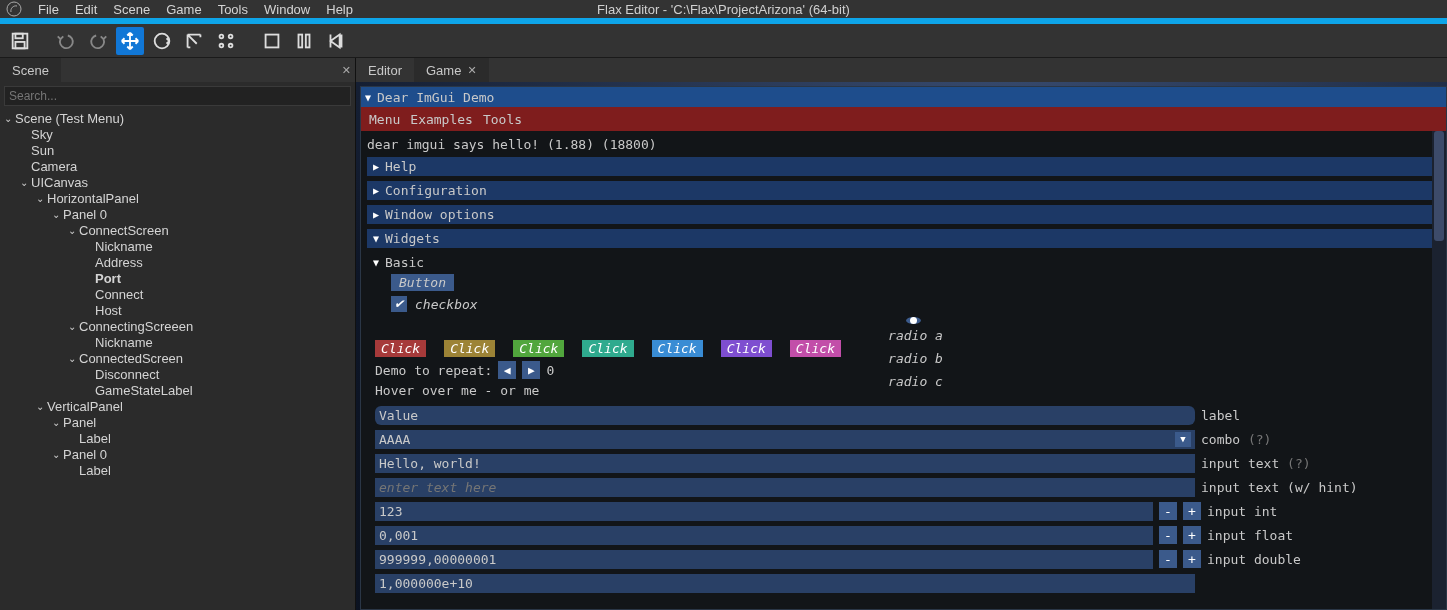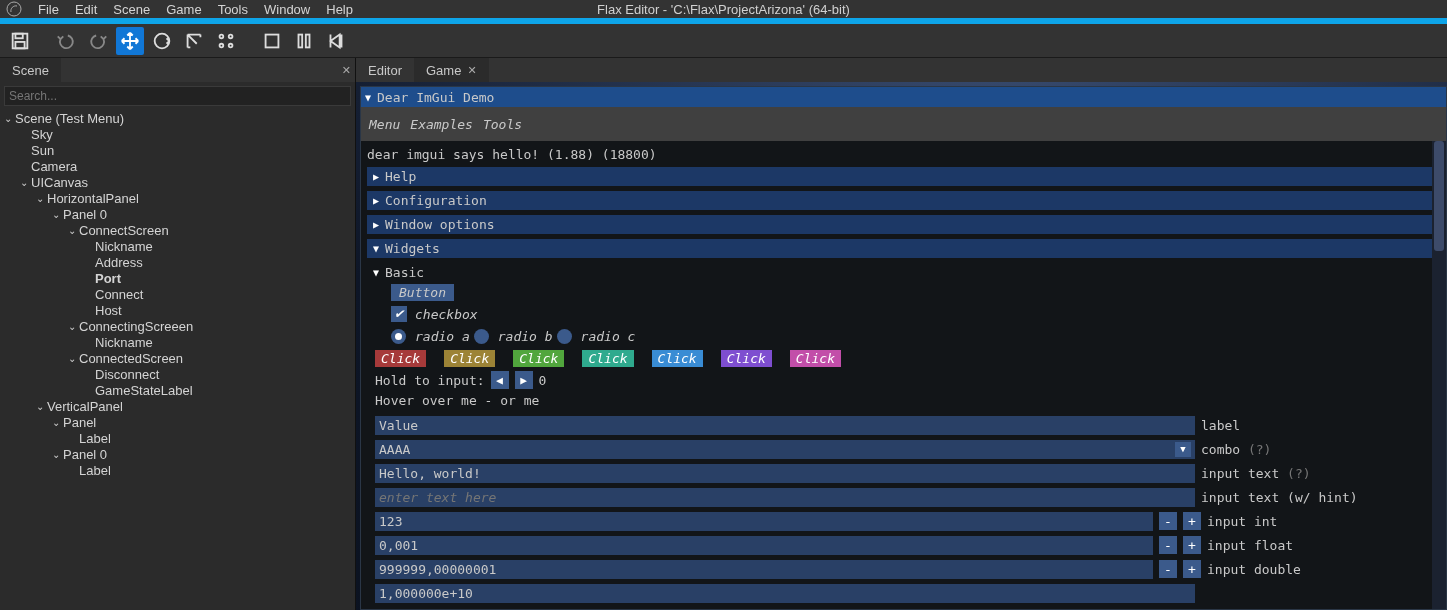--- a/index.html
+++ b/index.html
@@ -24,21 +24,21 @@
 .search { margin: 4px; }
 .search input { width: 100%; background: #222; color: #888; border: 1px solid #3a3a3a; padding: 2px 4px; font-size: 12px; outline: none; }
 .tree { flex: 1; overflow: auto; font-size: 13px; padding-bottom: 8px; }
 .tree-row { display: flex; align-items: center; height: 16px; padding-left: 6px; cursor: pointer; }
 .tree-row .arrow { width: 11px; font-size: 10px; color: #ccc; }
 .right { flex: 1; background: radial-gradient(120% 140% at 60% -10%, #3a4e73 0%, #0e1627 60%, #0b1220 100%); display: flex; padding: 0; }
 .game { flex: 1; padding: 4px 0 0 4px; display: flex; }
 .imgui-window { flex: 1; background: #121518; border: 1px solid #2a3646; display: flex; flex-direction: column; font-family: "Consolas", monospace; font-size: 13px; color: #c9c9c9; }
 .imgui-title { background: #1e4d8c; height: 20px; display: flex; align-items: center; padding: 0 4px; gap: 6px; }
 .imgui-title .tri { font-size: 10px; color: #fff; }
-.imgui-menubar { height: 34px; background: #404040; display: flex; align-items: center; gap: 10px; padding: 0 8px; font-style: italic; }
+.imgui-menubar { height: 24px; background: #7f1d1d; display: flex; align-items: center; gap: 10px; padding: 0 8px; }
 .imgui-content { flex: 1; overflow: auto; padding: 4px 6px 4px 6px; position: relative; }
 .imgui-scrollbar { position: absolute; right: 0; top: 0; bottom: 0; width: 14px; background: #1b2230; }
 .imgui-scrollbar-thumb { position: absolute; left: 2px; right: 2px; top: 0; height: 110px; background: #3d4b6a; border-radius: 3px; }
 .hello { padding: 2px 0 5px 0; }
 .coll { background: #1c3866; height: 19px; display: flex; align-items: center; padding: 0 6px; gap: 6px; margin-bottom: 5px; }
 .coll .tri { font-size: 10px; color: #fff; }
 .subcoll { padding-left: 2px; margin-bottom: 5px; }
 .subcoll-head { display: flex; align-items: center; gap: 6px; height: 18px; }
 .subcoll-head .tri { font-size: 10px; color: #fff; }
 .widgetrow { display: flex; align-items: center; padding: 2px 0 2px 22px; gap: 8px; height: 22px; font-style: italic; }
@@ -310,21 +310,21 @@
                 <span class="btn">Button</span>
               </div>
 
             <div class="widgetrow" style="gap:2px;">
               <span class="checkbox">
                   <span class="mark">✔</span>
                 </span>
               <span>checkbox</span>
             </div>
 
-            <div class="widgetrow" style="gap:4px;">
+            <div class="widgetrow" style="gap:4px;flex-direction:column;">
               <span class="radio">
                   <span class="dot"></span>
                 </span>
                 <span>radio a</span>
               <span class="radio"></span>
                 <span>radio b</span>
               <span class="radio"></span>
                 <span>radio c</span>
             </div>
 
@@ -334,31 +334,31 @@
                   <span class="clickbtn" style="background: rgb(156, 131, 54);">Click</span>
                   <span class="clickbtn" style="background: rgb(81, 166, 61);">Click</span>
                   <span class="clickbtn" style="background: rgb(47, 170, 142);">Click</span>
                   <span class="clickbtn" style="background: rgb(57, 140, 212);">Click</span>
                   <span class="clickbtn" style="background: rgb(126, 78, 208);">Click</span>
                   <span class="clickbtn" style="background: rgb(194, 78, 169);">Click</span>
                 </div>
               </div>
 
             <div class="repeatrow">
-              <span>Hold to input:</span>
+              <span>Demo to repeat:</span>
               <span class="sq">◀</span>
               <span class="sq">▶</span>
               <span>0</span>
             </div>
 
             <div class="hover">Hover over me - or me</div>
 
             <div class="fieldset">
               <div class="field-row">
-                <div class="numcell" style="flex:0 0 820px;background:#294066;">Value</div>
+                <div class="numcell" style="flex:0 0 820px;background:#294066;border-radius:6px;">Value</div>
                 <div class="field-label-col">label</div>
               </div>
               <div class="field-row">
                 <div class="combo">
                   <span>AAAA</span>
                   <span class="drop">▼</span>
                 </div>
                 <div class="field-label-col"><span>combo</span> <span class="hint">(?)</span></div>
               </div>
               <div class="field-row">

